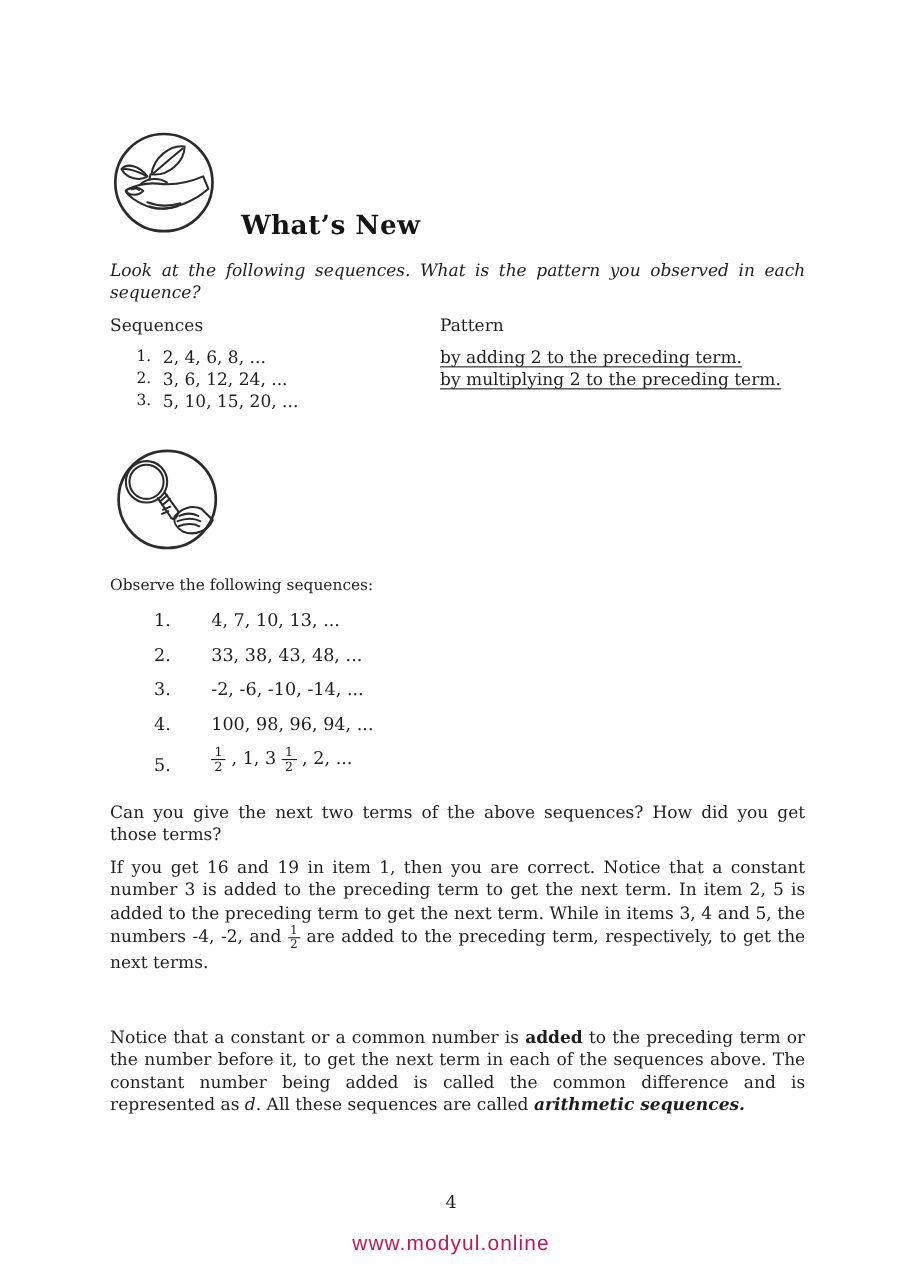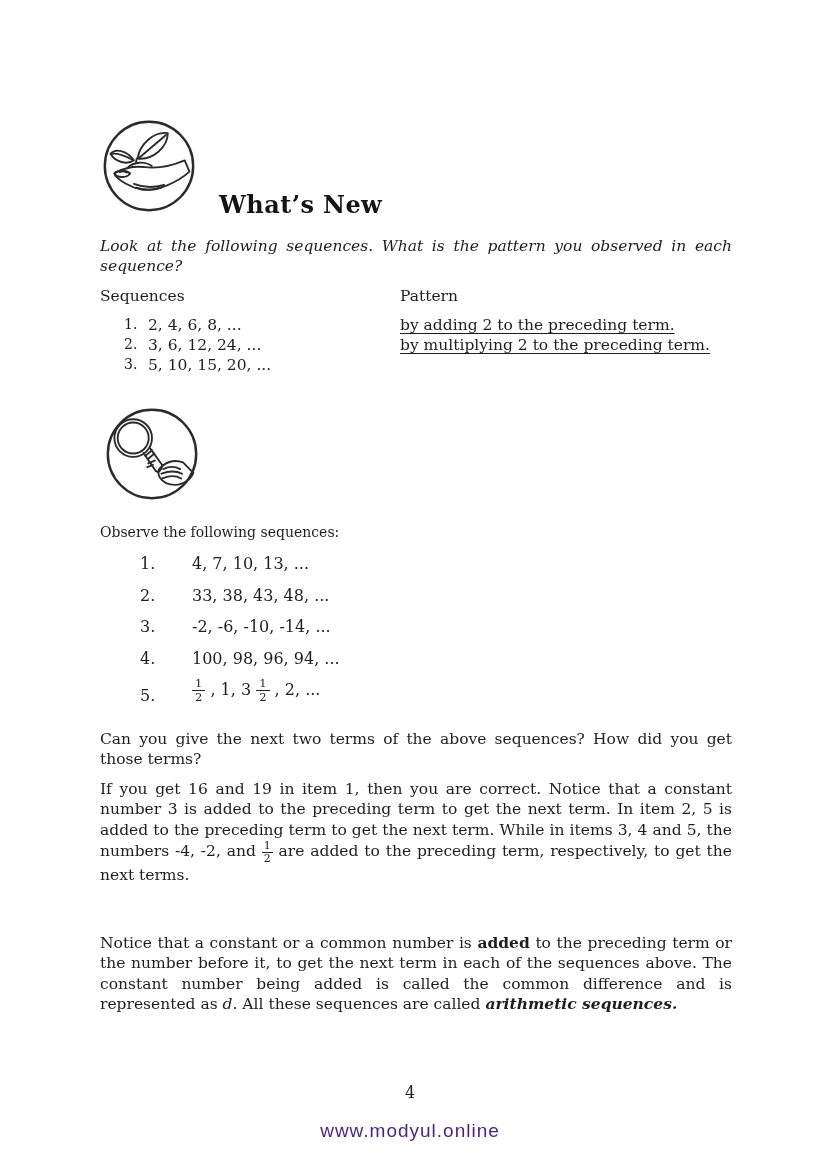--- a/index.html
+++ b/index.html
@@ -101,21 +101,21 @@
   #page-number {
     position: absolute; top: 1083px; left: 0; width: 100%;
     text-align: center; font-size: 16px; color: #222222;
   }
   #watermark {
     position: absolute; top: 1120px; left: 0; width: 100%;
     text-align: center;
     font-family: "Liberation Sans", sans-serif;
     font-size: 19px;
     letter-spacing: 1px;
-    color: #4c1d95;
+    color: #be185d;
   }
 
   .lineart { fill: none; stroke: #2b2b2b; stroke-width: 2; stroke-linecap: round; stroke-linejoin: round; }
   .lineart-thick { fill: none; stroke: #2b2b2b; stroke-width: 2.6; }
 </style>
 </head>
 <body>
 
 <div class="page">
 

